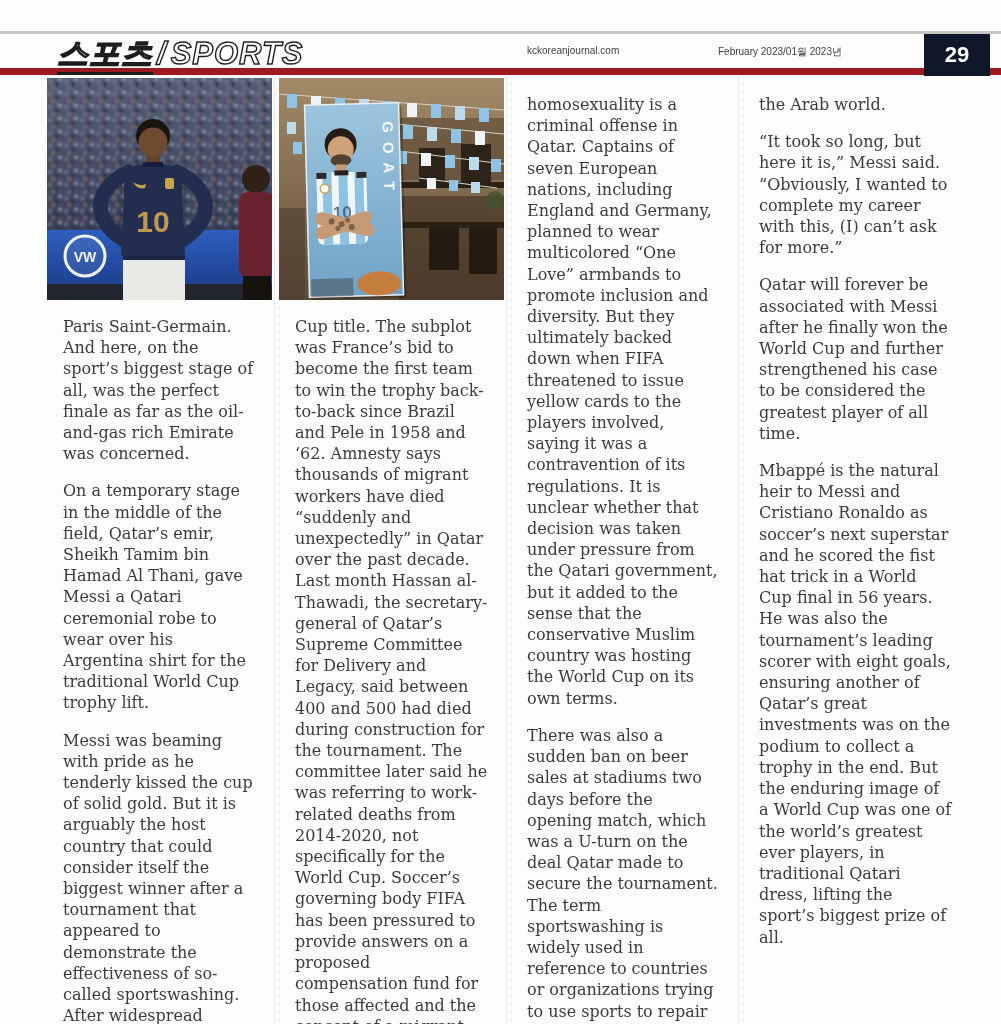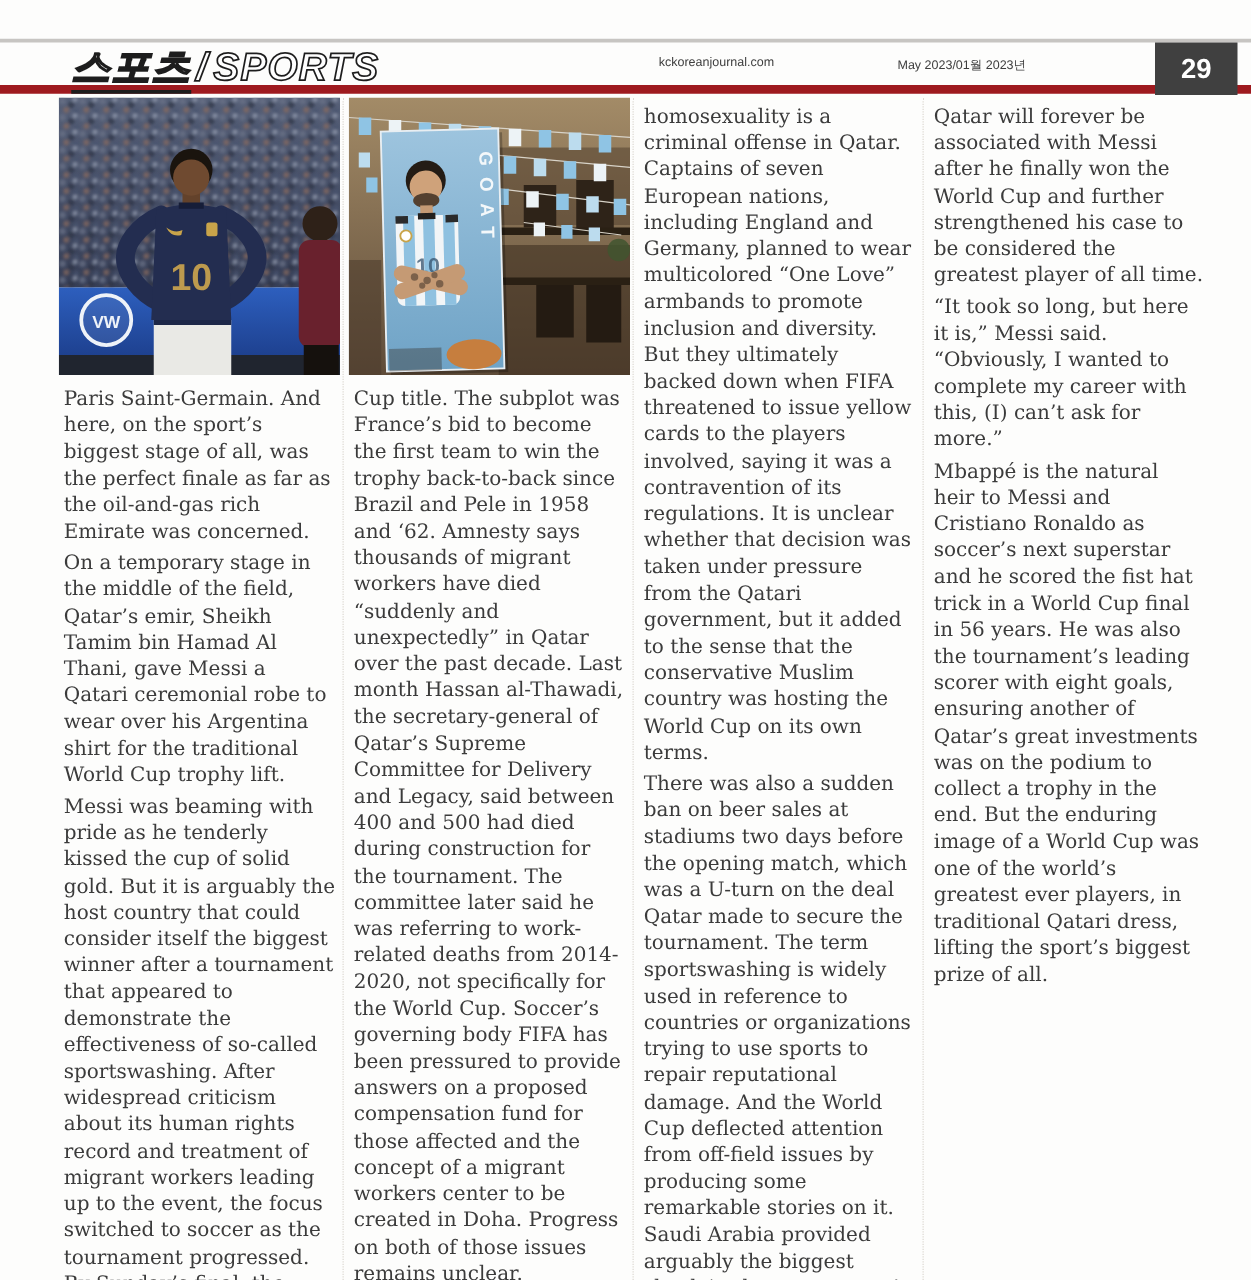--- a/index.html
+++ b/index.html
@@ -19,45 +19,45 @@
   .logo .ko{border-bottom:3px solid #1d1d1d;padding-bottom:1px;}
   .logo .slash{margin:0 4px;}
   .site,.date{
     position:absolute;top:45px;font-family:"Liberation Sans", sans-serif;
     font-size:10px;color:#3e3e3e;white-space:nowrap;
   }
   .site{left:527px;}
   .date{left:718px;}
   .pagenum{
     position:absolute;left:924px;top:34px;width:66px;height:42px;
-    background:#404040;color:#ffffff;display:flex;align-items:center;justify-content:center;
+    background:#0f172a;color:#ffffff;display:flex;align-items:center;justify-content:center;
     font-family:"Liberation Sans", sans-serif;font-weight:bold;font-size:22px;
   }
   .columns{position:absolute;left:47px;top:78px;display:flex;}
   .col{
     width:225px;flex:0 0 auto;
     font-size:16px;line-height:21.2px;color:#3b3b3b;
     text-align:left;-webkit-hyphens:auto;hyphens:auto;
   }
   .col + .col{margin-left:2px;border-left:1px dotted #ddd9d2;padding-left:4px;}
-  .col p{margin:4px;}
+  .col p{margin:16px;}
   figure.photo{margin:0 0 8px 0;width:225px;height:222px;display:block;}
   figure.photo svg{display:block;width:225px;height:222px;}
 </style>
 </head>
 <body>
 
 <div class="topline"></div>
 <div class="red-rule"></div>
 
 <div class="logo">
   <span class="ko">스포츠</span><span class="slash">/</span><span class="en">SPORTS</span>
 </div>
 <div class="site">kckoreanjournal.com</div>
-<div class="date">May 2023/01월 2023년</div>
+<div class="date">February 2023/01월 2023년</div>
 <div class="pagenum">29</div>
 
 <main class="columns">
 
   <section class="col">
     <figure class="photo">
       <svg viewBox="0 0 225 222" xmlns="http://www.w3.org/2000/svg">
         <defs>
           <linearGradient id="crowdG" x1="0" y1="0" x2="0" y2="1">
             <stop offset="0" stop-color="#566078"></stop>
@@ -206,18 +206,19 @@
     <p>Cup title. The subplot was France’s bid to become the first team to win the trophy back-to-back since Brazil and Pele in 1958 and ‘62. Amnesty says thousands of migrant workers have died “suddenly and unexpectedly” in Qatar over the past decade. Last month Hassan al-Thawadi, the secretary-general of Qatar’s Supreme Committee for Delivery and Legacy, said between 400 and 500 had died during construction for the tournament. The committee later said he was referring to work-related deaths from 2014-2020, not specifically for the World Cup. Soccer’s governing body FIFA has been pressured to provide answers on a proposed compensation fund for those affected and the concept of a migrant workers center to be created in Doha. Progress on both of those issues remains unclear.</p>
     <p>Concerns were also raised over the safety and well-being of fans from the LGBTQ+ community ahead of the tournament because</p>
   </section>
 
   <section class="col">
     <p>homosexuality is a criminal offense in Qatar. Captains of seven European nations, including England and Germany, planned to wear multicolored “One Love” armbands to promote inclusion and diversity. But they ultimately backed down when FIFA threatened to issue yellow cards to the players involved, saying it was a contravention of its regulations. It is unclear whether that decision was taken under pressure from the Qatari government, but it added to the sense that the conservative Muslim country was hosting the World Cup on its own terms.</p>
     <p>There was also a sudden ban on beer sales at stadiums two days before the opening match, which was a U-turn on the deal Qatar made to secure the tournament. The term sportswashing is widely used in reference to countries or organizations trying to use sports to repair reputational damage. And the World Cup deflected attention from off-field issues by producing some remarkable stories on it. Saudi Arabia provided arguably the biggest shock in the tournament’s 92-year history by beating Argentina in their opening group-stage match. Morocco became the first African country to make it through to the semifinals and sparked an outpouring of pride across</p>
   </section>
 
   <section class="col">
+    <p>the Arab world.</p>
+    <p>“It took so long, but here it is,” Messi said. “Obviously, I wanted to complete my career with this, (I) can’t ask for more.”</p>
     <p>Qatar will forever be associated with Messi after he finally won the World Cup and further strengthened his case to be considered the greatest player of all time.</p>
-    <p>“It took so long, but here it is,” Messi said. “Obviously, I wanted to complete my career with this, (I) can’t ask for more.”</p>
     <p>Mbappé is the natural heir to Messi and Cristiano Ronaldo as soccer’s next superstar and he scored the fist hat trick in a World Cup final in 56 years. He was also the tournament’s leading scorer with eight goals, ensuring another of Qatar’s great investments was on the podium to collect a trophy in the end. But the enduring image of a World Cup was one of the world’s greatest ever players, in traditional Qatari dress, lifting the sport’s biggest prize of all.</p>
   </section>
 
 </main>
 
 </body></html>

